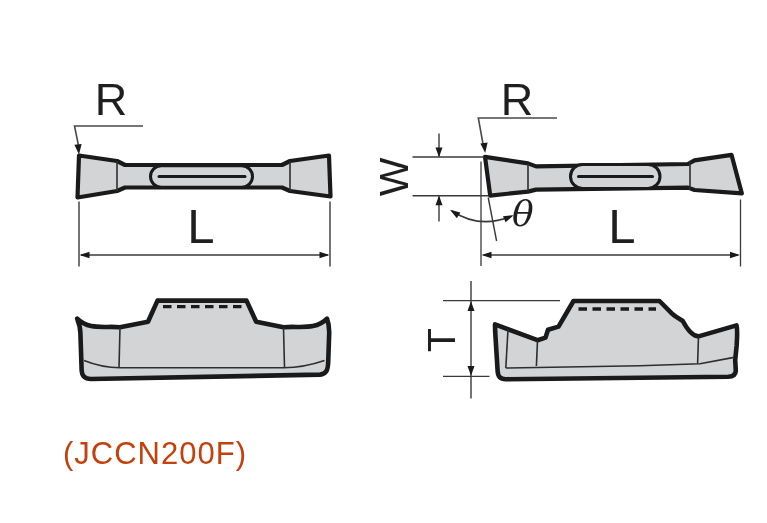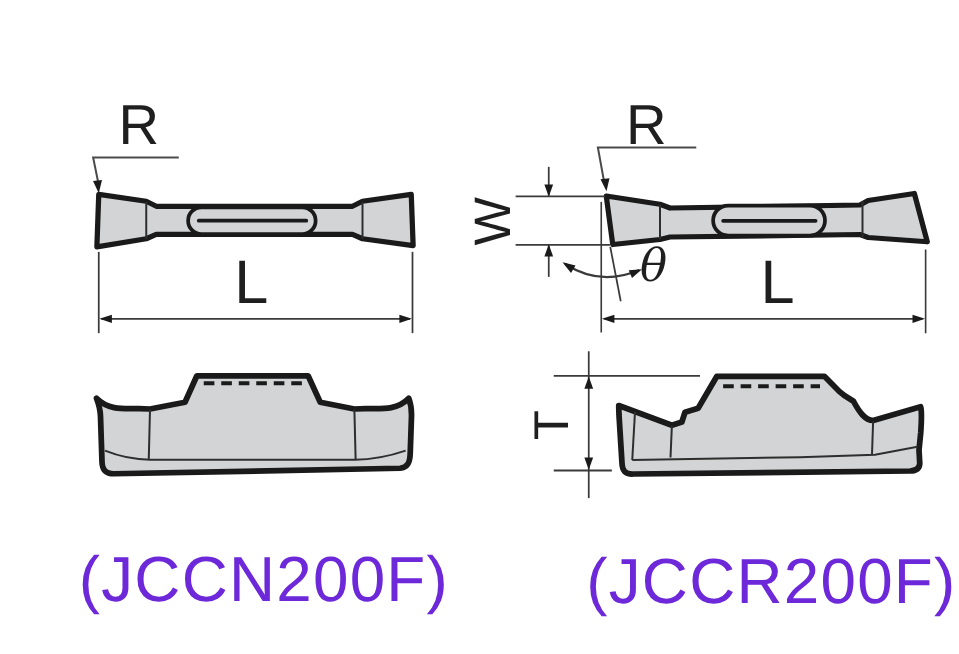--- a/index.html
+++ b/index.html
@@ -11,22 +11,22 @@
   .slot{stroke:#1a1a1a;stroke-width:3;}
   .slot-line{stroke:#1a1a1a;stroke-width:3;stroke-linecap:round;}
   .inner{stroke:#2e2e2e;stroke-width:1.6;fill:none;}
   .dim{stroke:#3a3a3a;stroke-width:1.4;fill:none;}
   .leader{stroke:#4a4a4a;stroke-width:1.6;fill:none;}
   .dash{stroke:#1a1a1a;stroke-width:3.3;stroke-dasharray:8.5 5.5;}
   .arrow{fill:#1a1a1a;stroke:none;}
   .dim-label{position:absolute;color:#1f1f1f;line-height:1;font-family:"Liberation Sans",sans-serif;}
   .rot{display:flex;align-items:center;justify-content:center;transform:rotate(-90deg);}
   .theta{font-family:"DejaVu Serif",serif;font-style:italic;}
-  .caption{position:absolute;color:#6d28d9;letter-spacing:1px;
-           font-family:"Liberation Sans",sans-serif;font-size:51px;line-height:1;}
+  .caption{position:absolute;color:#c2410c;letter-spacing:1px;
+           font-family:"Liberation Sans",sans-serif;font-size:31px;line-height:1;}
 </style>
 </head>
 <body>
 
 <div id="stage">
 
   <svg width="767" height="523" viewBox="0 0 767 523">
 
     <g>
 
@@ -119,15 +119,14 @@
   <div class="dim-label rot" style="left:366px;top:155px;width:56px;height:44px;font-size:41px;">W</div>
 
   <div class="dim-label theta" style="left:512px;top:196px;font-size:36px;">θ</div>
 
   <div class="dim-label" style="left:602px;top:202px;width:40px;text-align:center;font-size:49px;">L</div>
 
   <div class="dim-label rot" style="left:413px;top:318px;width:56px;height:44px;font-size:39px;">T</div>
 
   <div class="caption" style="left:63px;top:438px;width:280px;">(JCCN200F)</div>
 
-  <div class="caption" style="left:469px;top:439px;width:280px;">(JCCR200F)</div>
 
 </div>
 
 </body></html>

